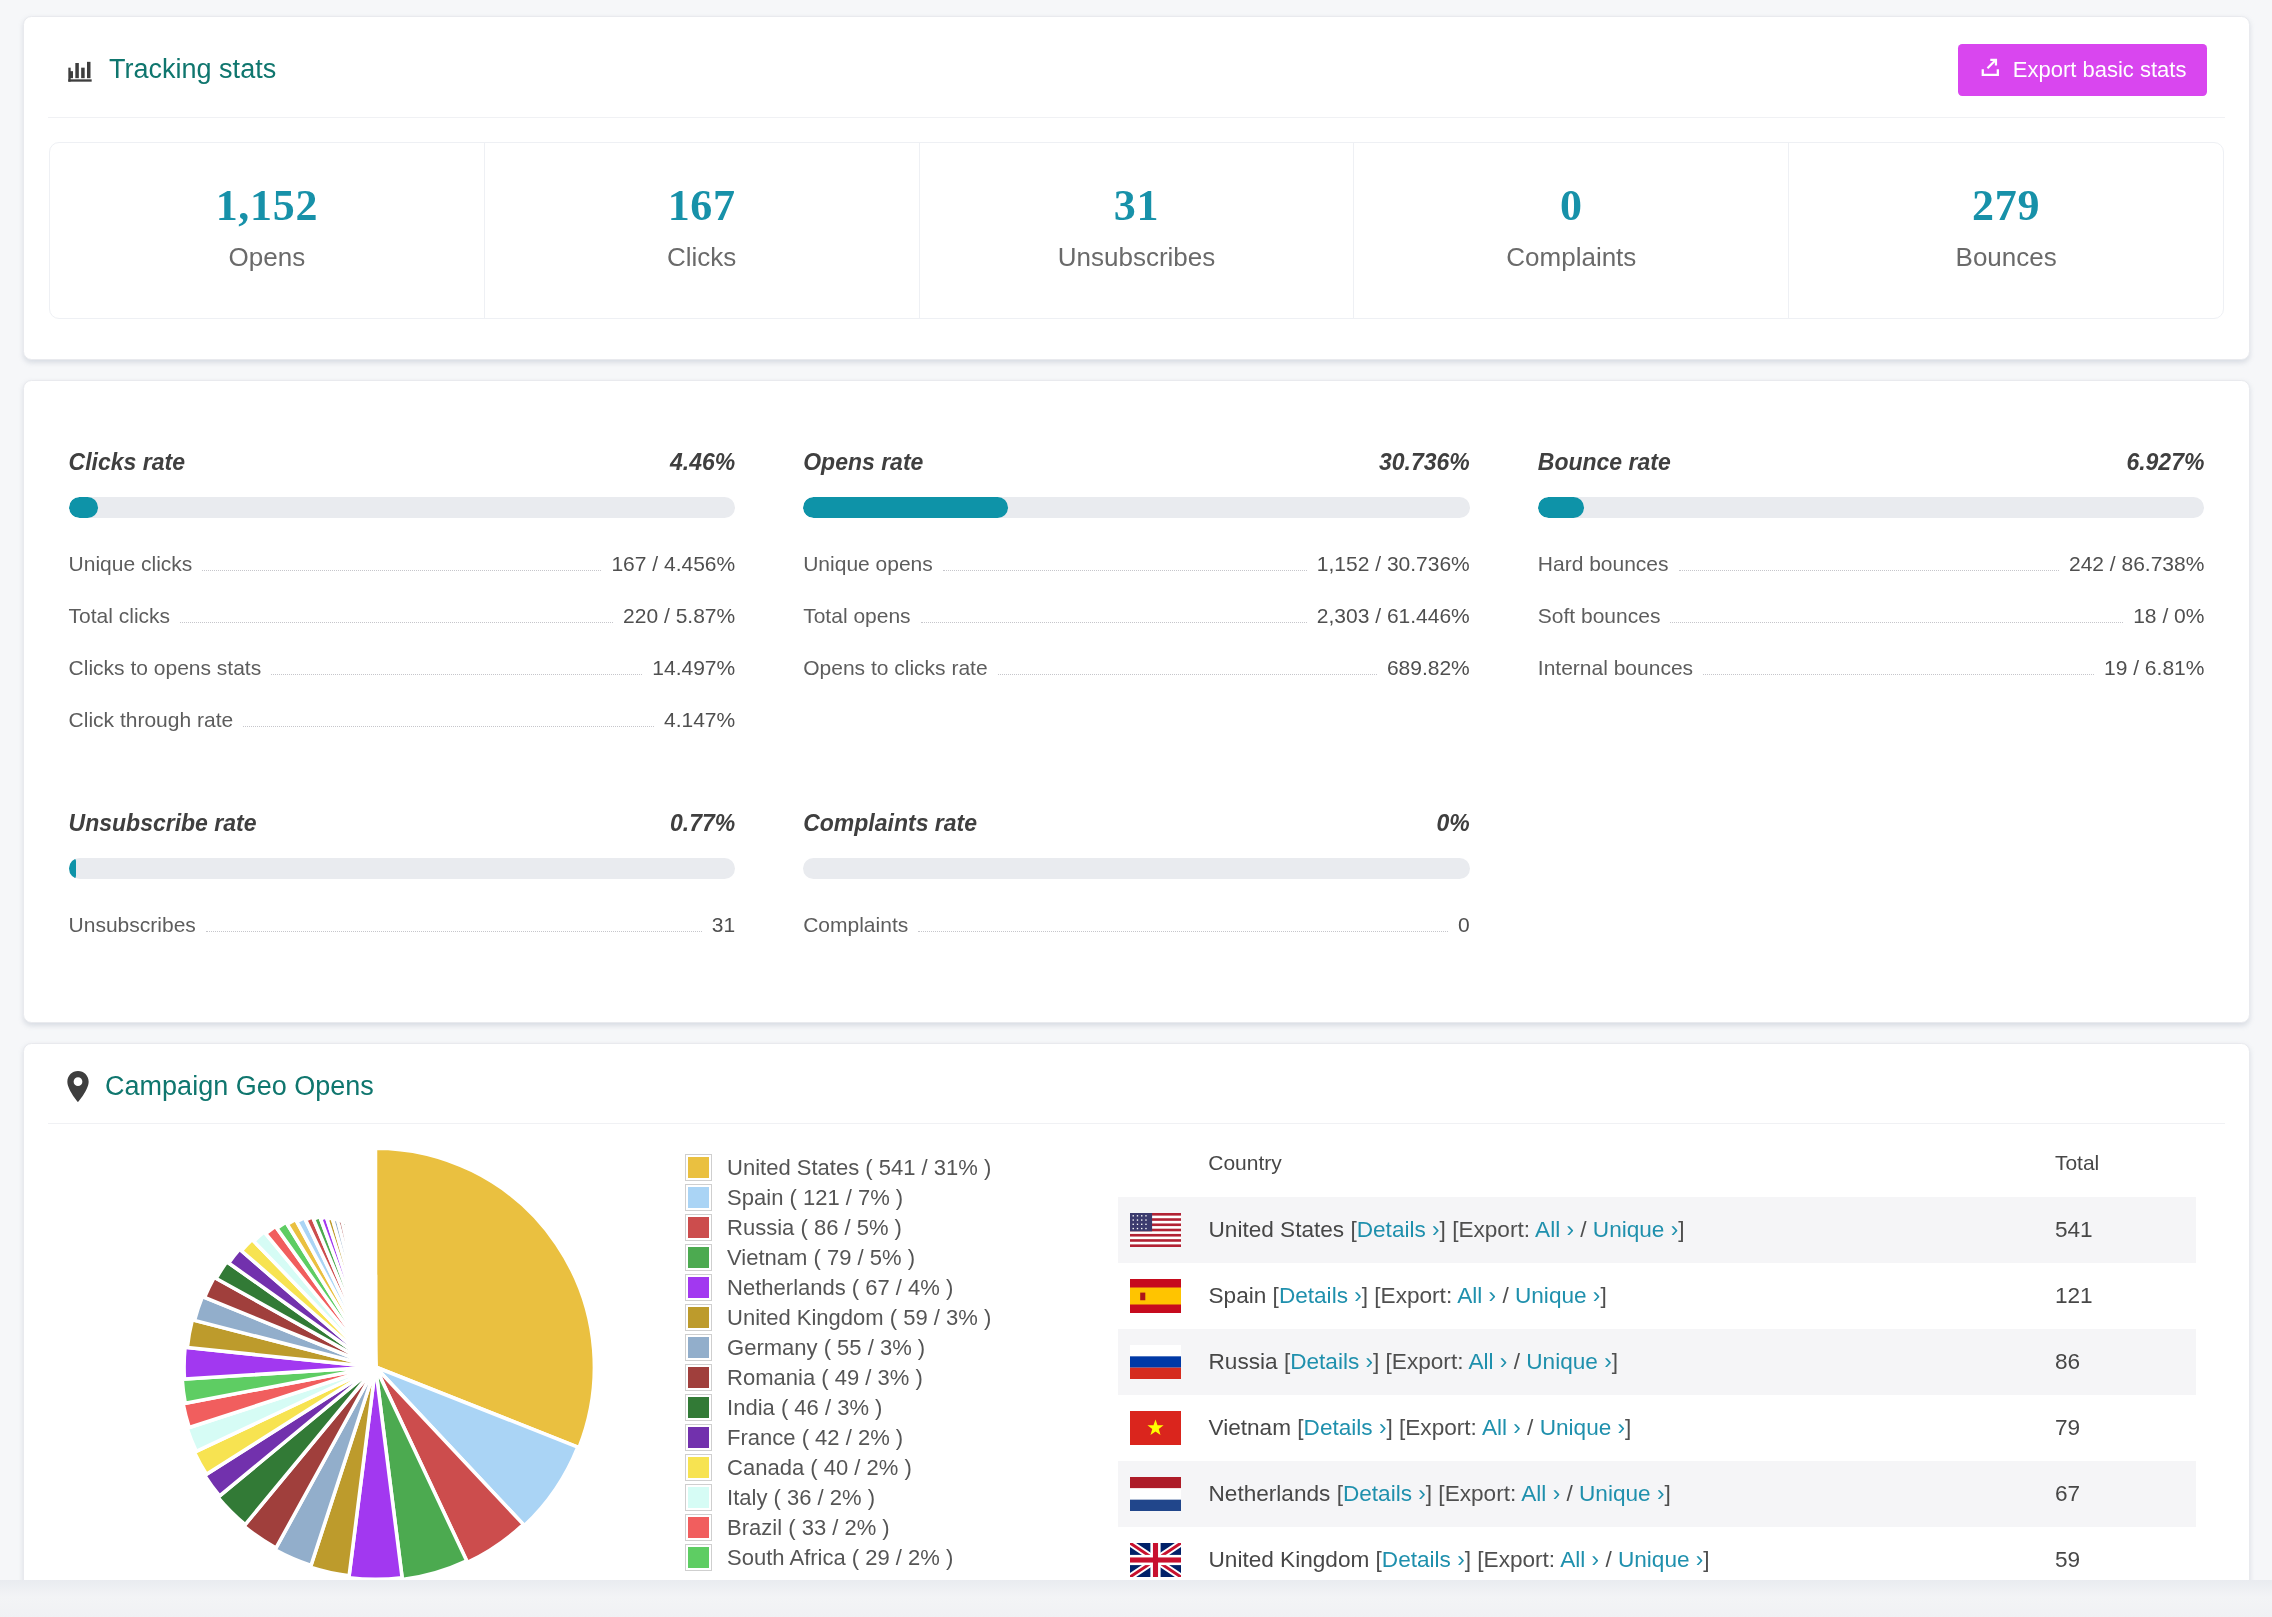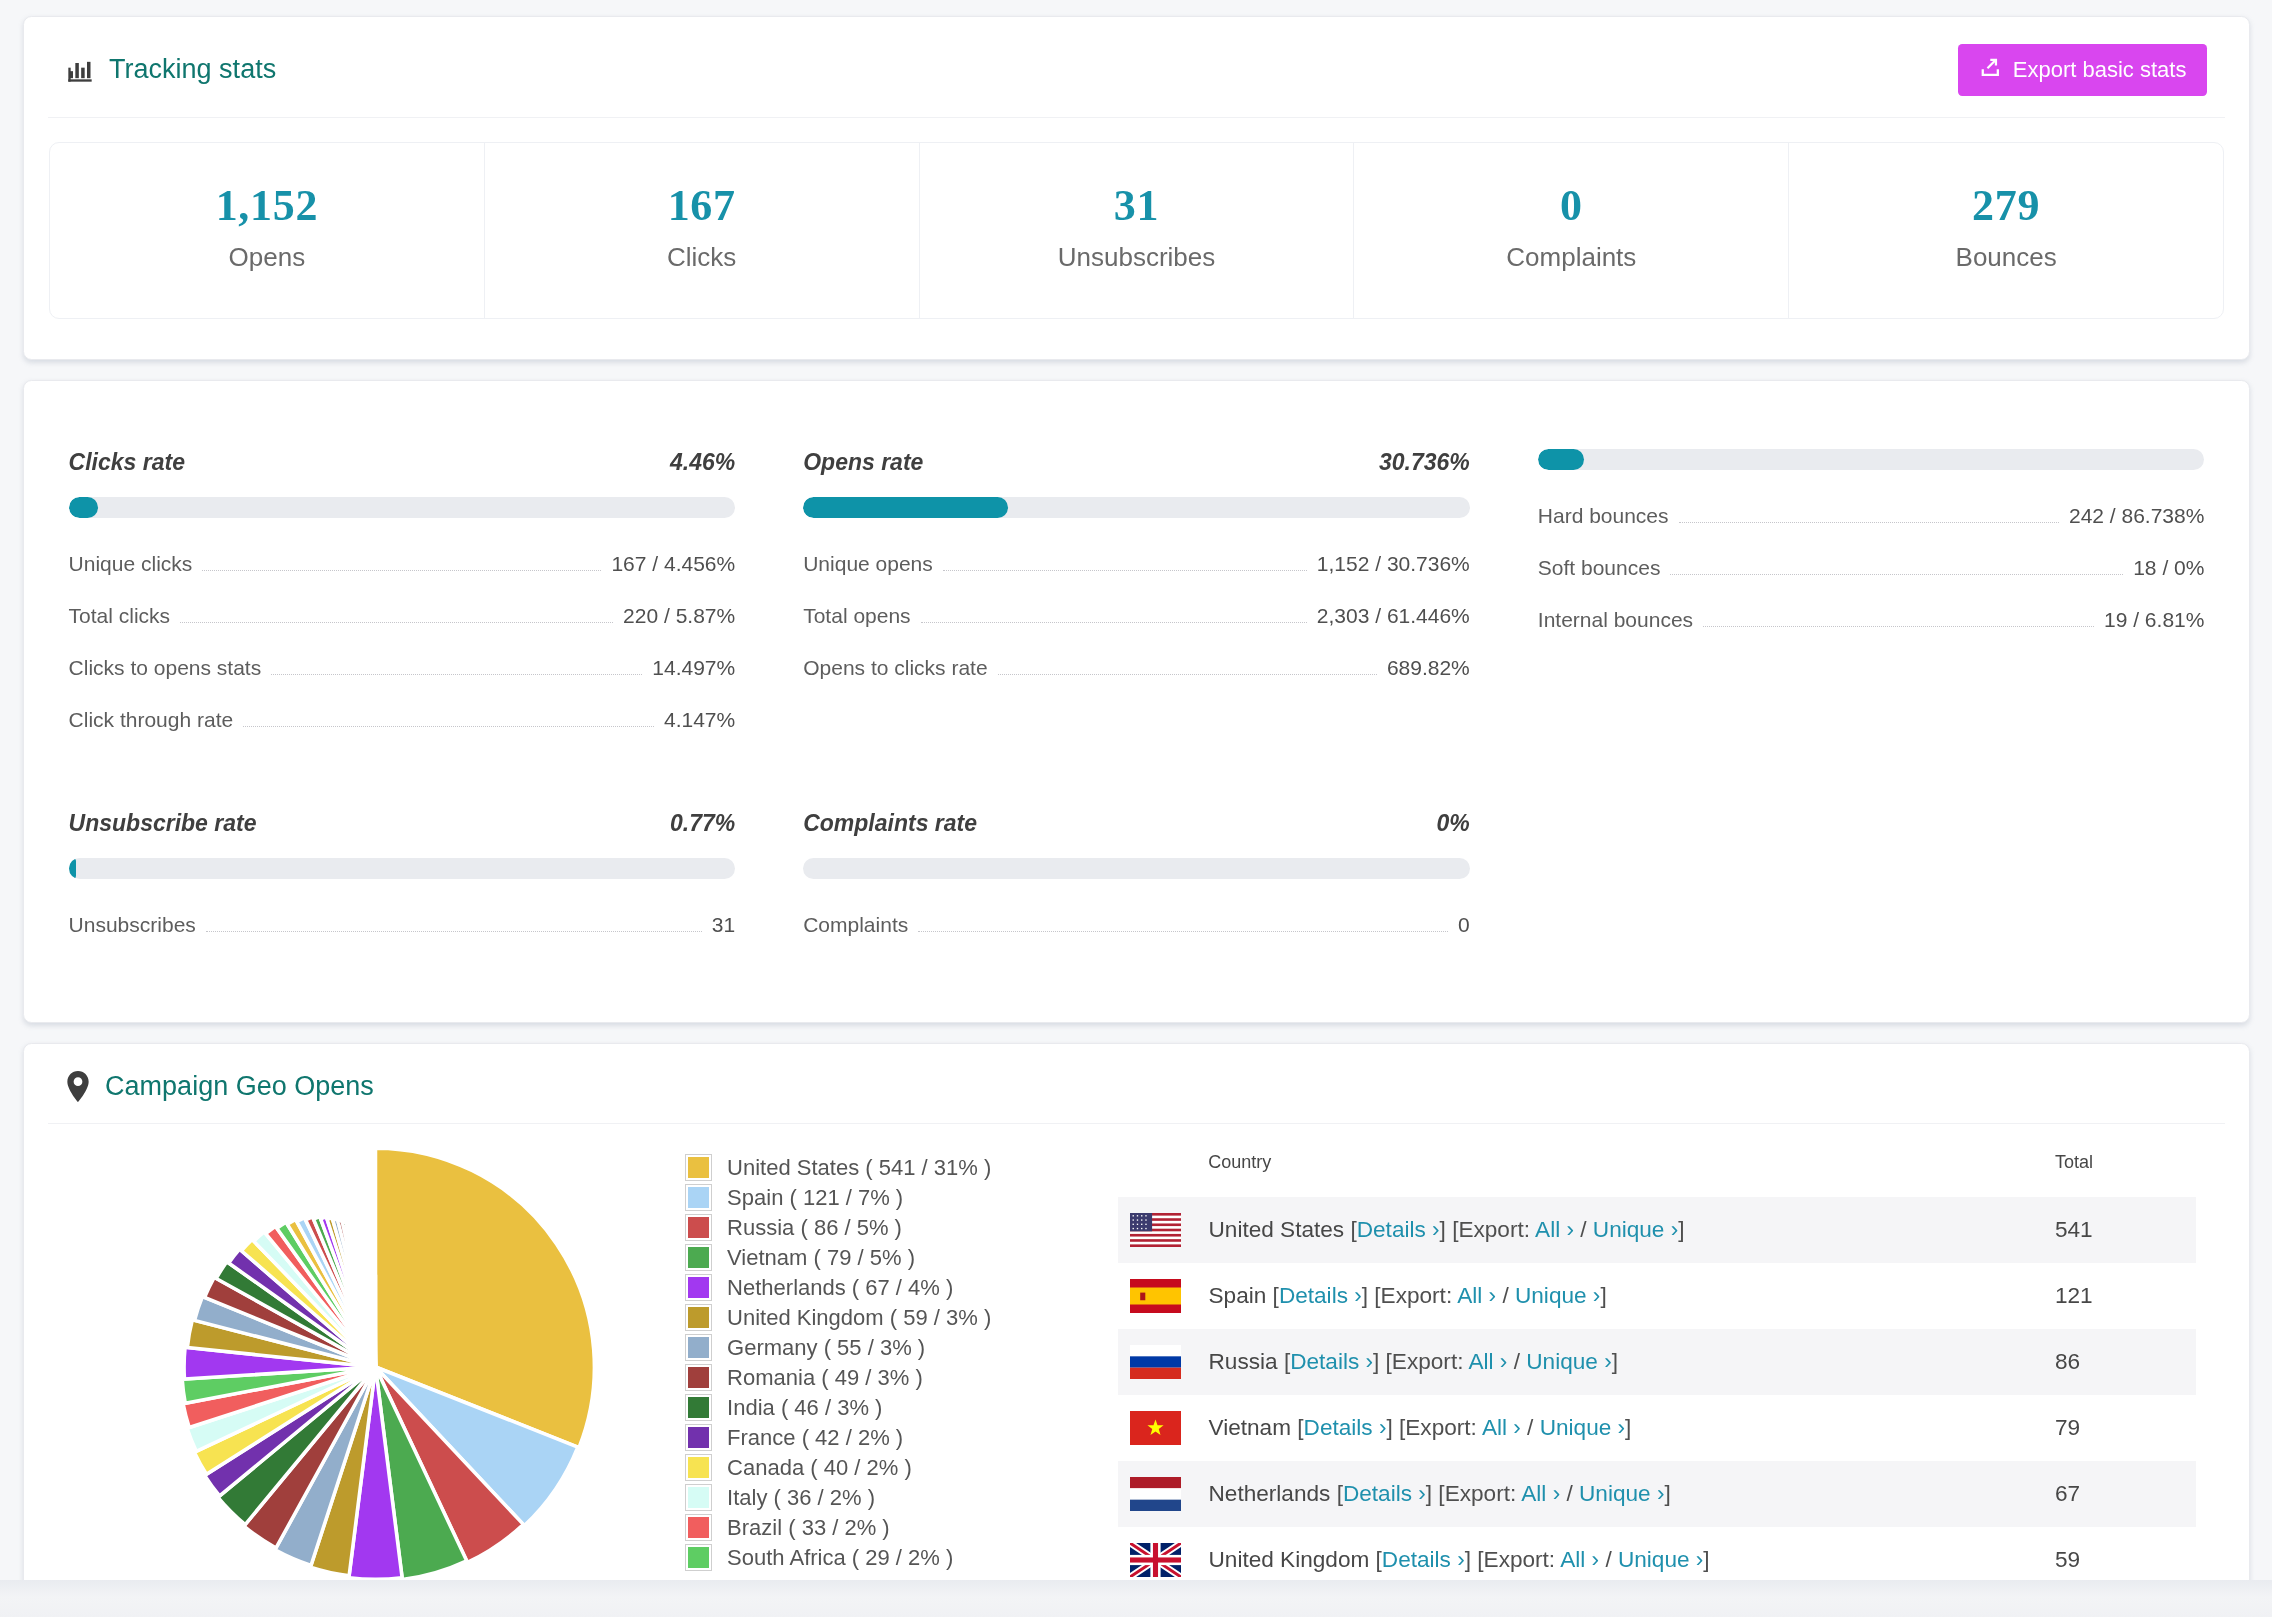--- a/index.html
+++ b/index.html
@@ -69,21 +69,21 @@
   #pie-wrap { width:455px; margin-left:79px; margin-top:5.6px; flex:none; }
   #legend { margin-left:82px; margin-top:24px; flex:none; }
   .legend-item { display:flex; align-items:center; gap:15.5px; height:30px; }
   .legend-chip {
     width:27px; height:27px; flex:none;
     border:1.4px solid #cfcfcf; padding:2.1px; background-clip:content-box;
   }
   .legend-label { font-size:22px; color:#555; white-space:nowrap; }
 
   #geo-table-wrap { flex:1; margin-left:127px; margin-right:8.5px; }
-  .geo-thead { display:flex; align-items:center; height:68px; font-size:18px; color:#474747; }
+  .geo-thead { display:flex; align-items:center; height:68px; font-size:21px; color:#474747; }
   .geo-th-country { flex:1; padding-left:90px; }
   .geo-th-total { width:141px; }
   .geo-row { display:flex; align-items:center; height:66px; font-size:22.6px; color:#474747; }
   .geo-row.striped { background:#f5f5f7; }
   .geo-flag { width:51px; height:34px; margin:0 28px 0 11.3px; flex:none; }
   .geo-flag svg { width:51px; height:34px; display:block; }
   .geo-row-text { flex:1; white-space:nowrap; }
   .geo-row-total { width:141px; }
   .geo-link { color:#1f90ad; text-decoration:none; cursor:pointer; }
   .dark { color:#4f4f4f; }
@@ -203,20 +203,24 @@
             <span class="rr-value">2,303 / 61.446%</span>
           </div>
           <div class="rate-row">
             <span class="rr-label">Opens to clicks rate</span>
             <span class="leader"></span>
             <span class="rr-value">689.82%</span>
           </div>
         </div>
       </div>
       <div class="rate-block">
+        <div class="rate-title-row">
+          <span class="rate-title">Bounce rate</span>
+          <span class="rate-value">6.927%</span>
+        </div>
         <div class="rate-bar">
           <div class="rate-bar-fill" style="width: 6.927%; min-width: 7px;"></div>
         </div>
         <div class="rate-rows">
           <div class="rate-row">
             <span class="rr-label">Hard bounces</span>
             <span class="leader"></span>
             <span class="rr-value">242 / 86.738%</span>
           </div>
           <div class="rate-row">

